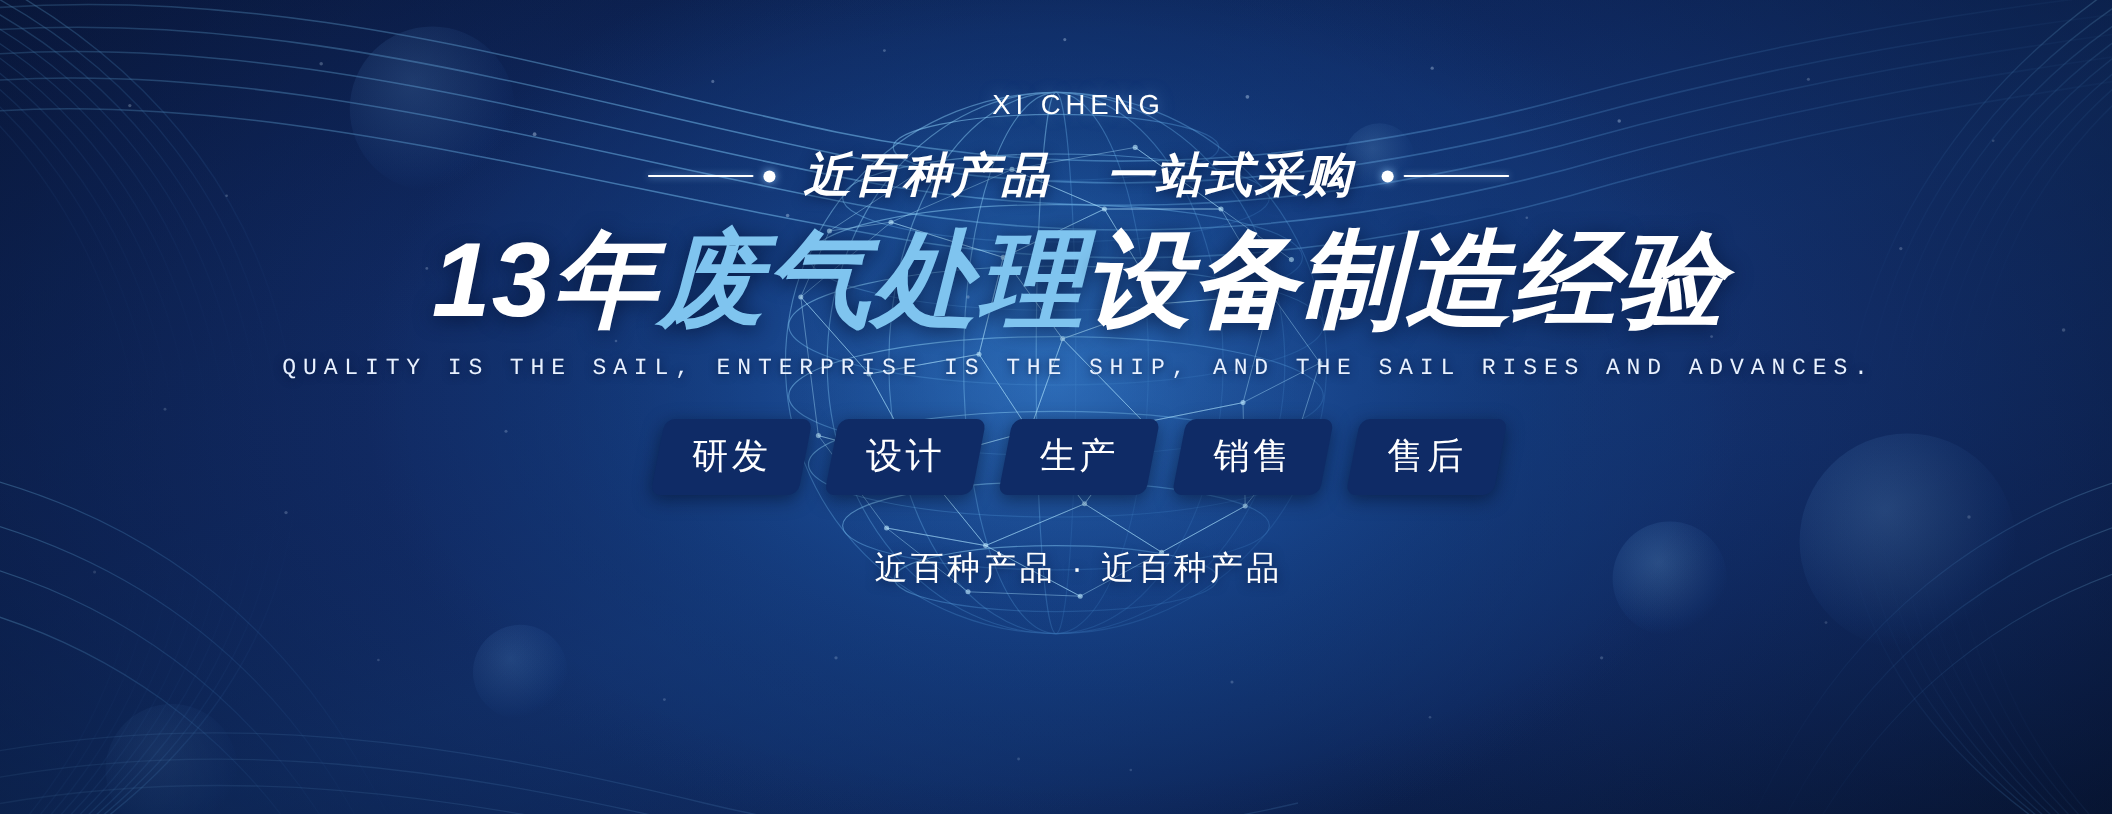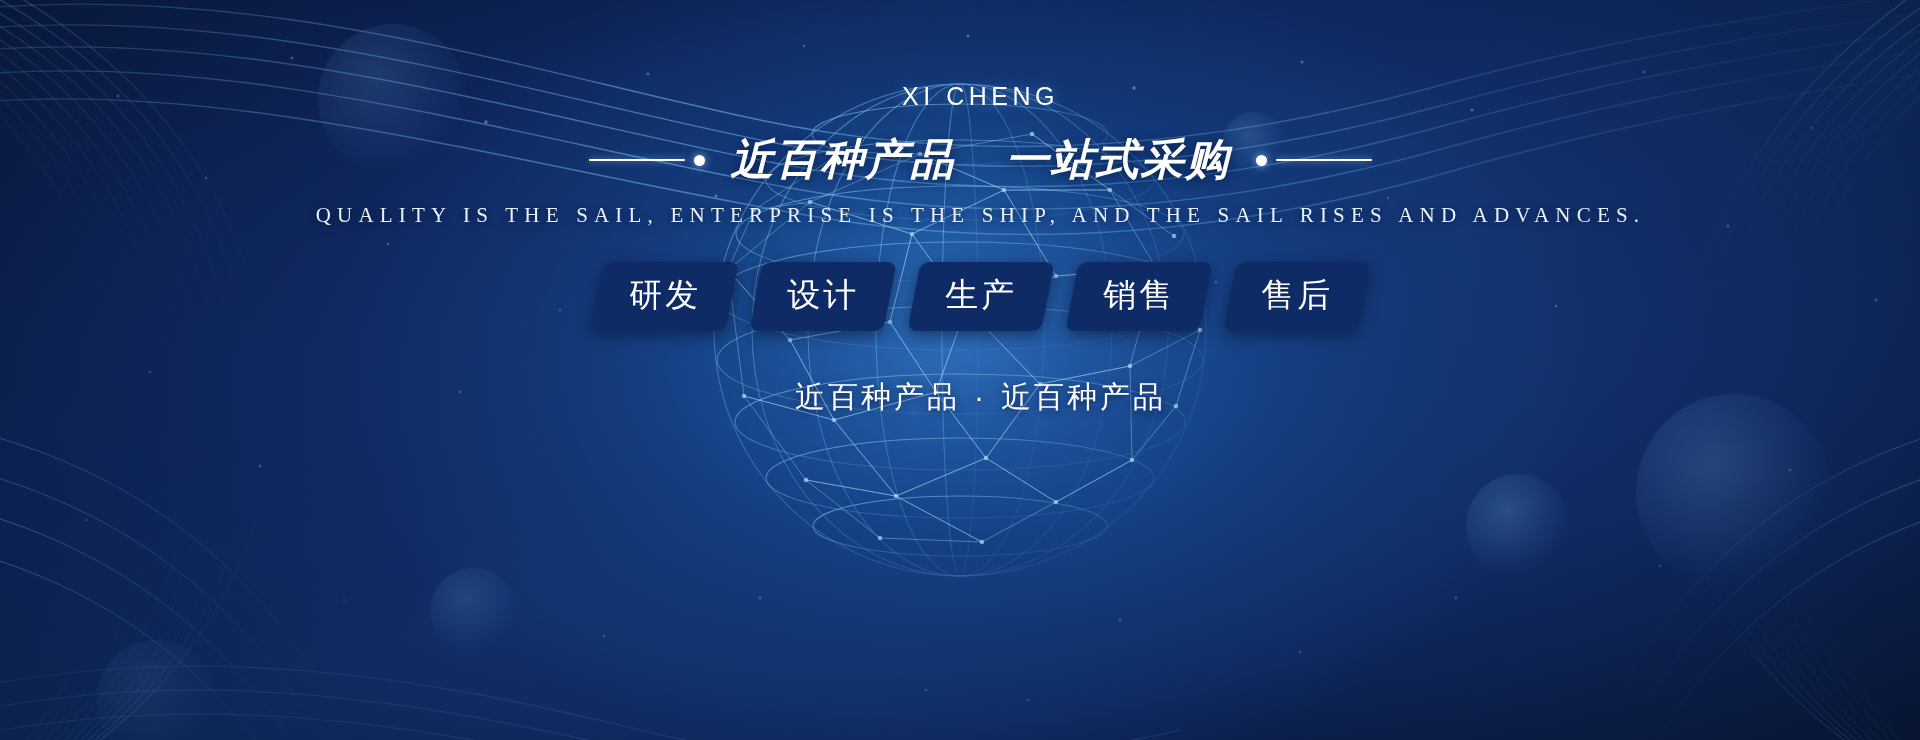--- a/index.html
+++ b/index.html
@@ -82,21 +82,21 @@
     white-space:nowrap;
     line-height:1.16;
     text-shadow:0 3px 18px rgba(5,20,56,.8);
   }
   .headline .w{ color:#ffffff; }
   .headline .b{ color:#7fc4ef; }
 
   .tagline{
     margin-top:14px;
     color:#e8f1ff;
-    font-family:Liberation Serif, serif;
+    font-family:Liberation Mono, monospace;
     font-size:21px;
     letter-spacing:6.2px;
     white-space:nowrap;
     text-shadow:0 1px 8px rgba(6,22,60,.9);
   }
 
   .pill-row{
     margin-top:34px;
     display:flex; align-items:center; gap:24px;
   }
@@ -360,20 +360,23 @@
         <span>近百种产品</span>
         <span class="gap"></span>
         <span>一站式采购</span>
       </span>
       <span class="deco right">
         <span class="dot"></span>
           <span class="bar"></span>
       </span>
     </div>
 
+    <div class="headline">
+      <span class="w">13年</span><span class="b">废气处理</span><span class="w">设备制造经验</span>
+    </div>
 
     <div class="tagline">QUALITY IS THE SAIL, ENTERPRISE IS THE SHIP, AND THE SAIL RISES AND ADVANCES.</div>
 
     <div class="pill-row">
       <div class="pill"><span>研发</span></div>
       <div class="pill"><span>设计</span></div>
       <div class="pill"><span>生产</span></div>
       <div class="pill"><span>销售</span></div>
       <div class="pill"><span>售后</span></div>
     </div>

